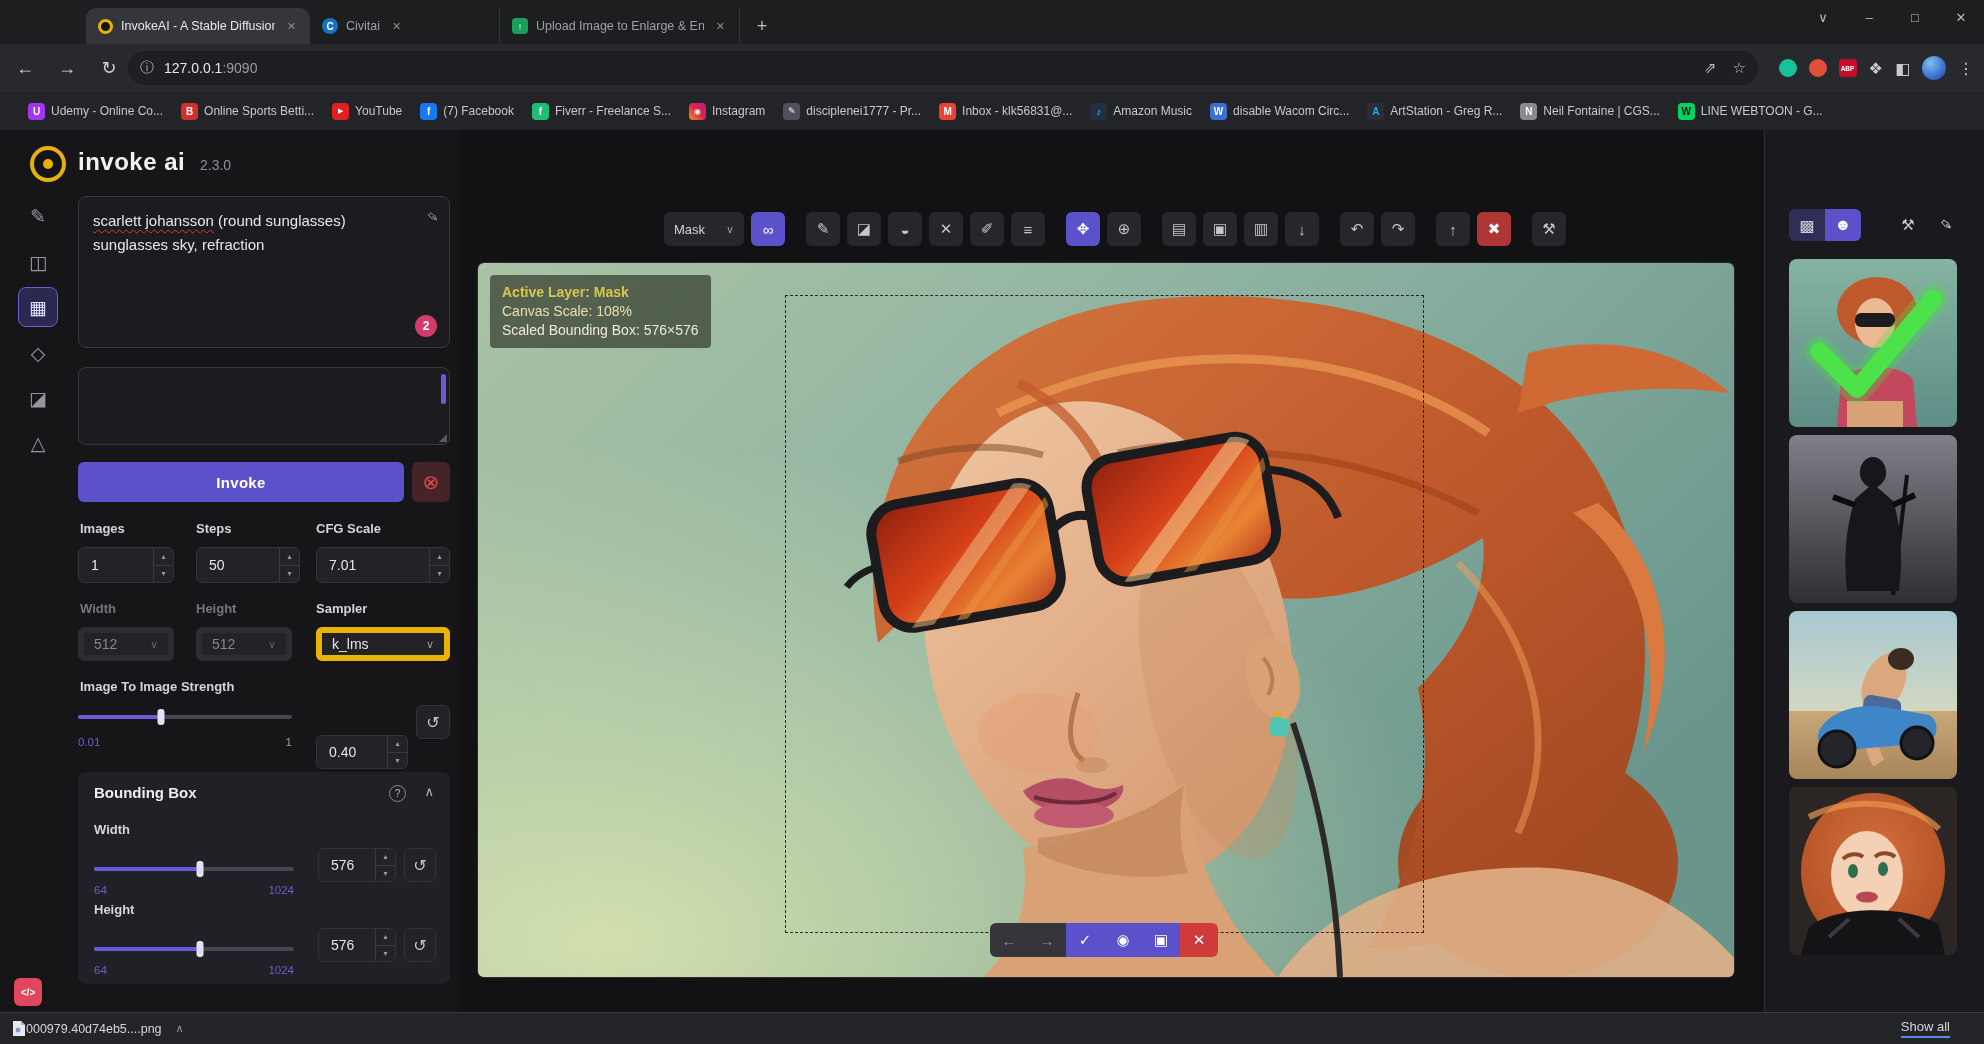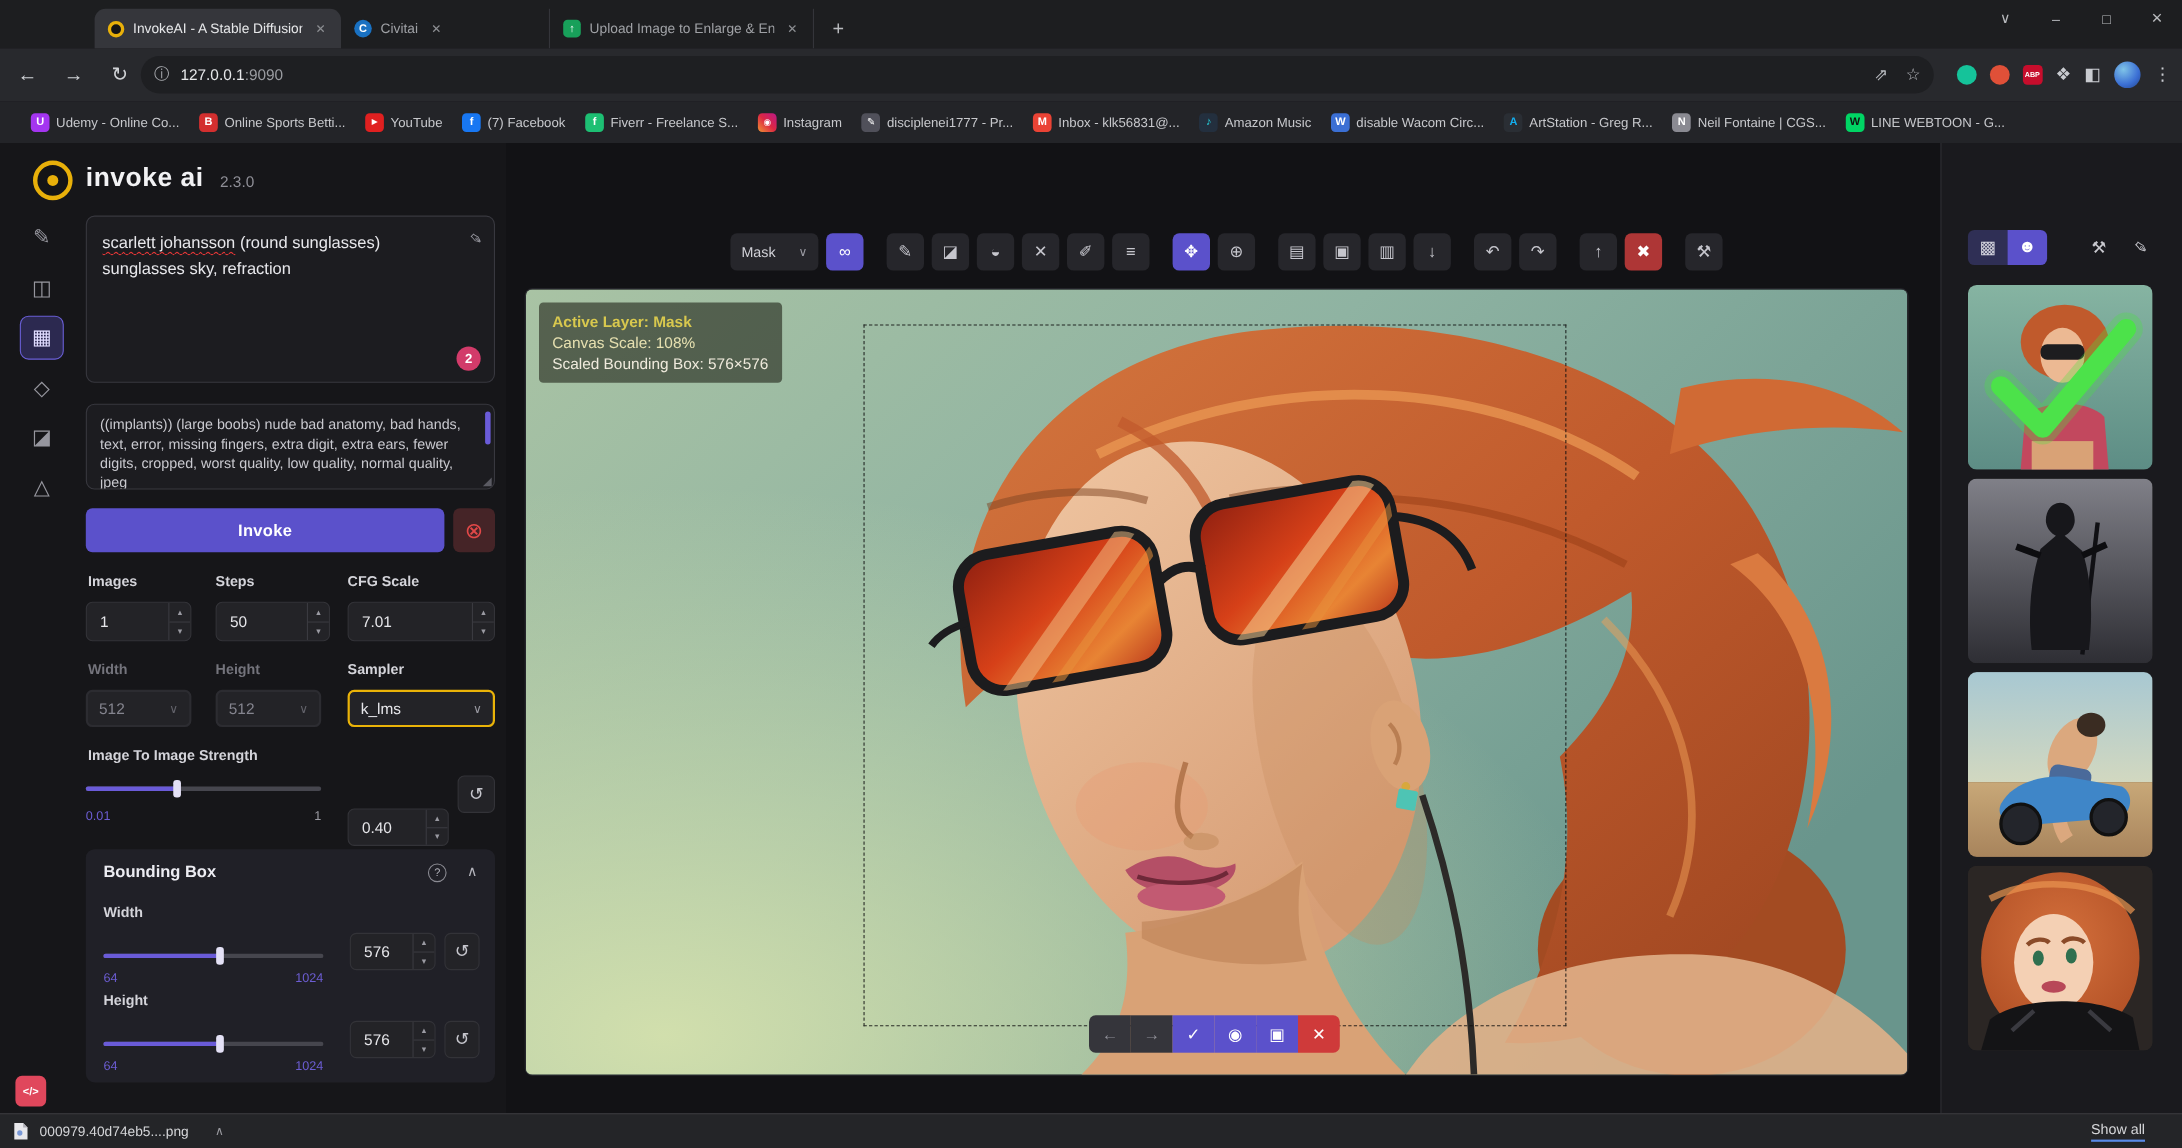--- a/index.html
+++ b/index.html
@@ -68,21 +68,21 @@
   .invoke-btn{position:absolute;left:0;top:332px;width:326px;height:40px;background:#5b51cb;border-radius:6px;color:#fff;font-size:15px;font-weight:bold;display:flex;align-items:center;justify-content:center;letter-spacing:.3px}
   .cancel-btn{position:absolute;left:334px;top:332px;width:38px;height:40px;background:#452427;border-radius:6px;display:flex;align-items:center;justify-content:center;color:#e24848;font-size:20px}
 
   .plabel{position:absolute;font-size:13px;font-weight:bold;color:#d4d4da}
   .plabel.dim{color:#74747c}
   .numin{position:absolute;height:36px;background:#232327;border:1px solid #333338;border-radius:6px;display:flex;align-items:stretch;overflow:hidden}
   .numval{flex:1;display:flex;align-items:center;padding-left:12px;color:#e6e6ea;font-size:14px}
   .steppers{width:20px;border-left:1px solid #3a3a40;display:flex;flex-direction:column}
   .steppers span{flex:1;display:flex;align-items:center;justify-content:center;color:#9a9aa2;font-size:8px}
   .steppers span:first-child{border-bottom:1px solid #3a3a40}
-  .selectin{position:absolute;height:34px;background:#232327;border:2px solid #eab308;border-radius:6px;display:flex;align-items:center;justify-content:space-between;padding:0 10px;font-size:14px;color:#e6e6ea}
+  .selectin{position:absolute;height:34px;background:#232327;border:6px solid #eab308;border-radius:6px;display:flex;align-items:center;justify-content:space-between;padding:0 10px;font-size:14px;color:#e6e6ea}
   .selectin .chev{color:#9a9aa2;font-size:11px}
   .selectin.dim{color:#85858f;border-color:#2c2c31}
   .selectin.dim .chev{color:#63636b}
 
   .slider{position:absolute;height:16px}
   .slider .track{position:absolute;left:0;right:0;top:7px;height:4px;background:#46464e;border-radius:2px}
   .slider .fill{position:absolute;left:0;top:0;height:4px;background:#6a5bd8;border-radius:2px}
   .slider .thumb{position:absolute;top:-6px;width:7px;height:16px;background:#e4e1f6;border-radius:3px;transform:translateX(-50%)}
   .minmax{position:absolute;font-size:11.5px}
   .minmax.purple{color:#6c5dd3}
@@ -125,21 +125,21 @@
   .segbtn.first{background:#2f2f55;border-radius:6px 0 0 6px}
   .segbtn.on{background:#5b51cb;border-radius:0 6px 6px 0;color:#fff}
   .gicon{position:absolute;top:80px;width:30px;height:30px;display:flex;align-items:center;justify-content:center;color:#c9c9cf;font-size:15px}
   .thumb{position:absolute;left:24px;width:168px;height:168px;border-radius:8px;overflow:hidden;background:#222}
   .thumb svg{display:block}
 
   .consolebtn{position:absolute;left:14px;top:848px;width:28px;height:28px;background:#e0475c;border-radius:6px;color:#fff;font-size:10px;font-weight:bold;display:flex;align-items:center;justify-content:center}
 
   
   .dlbar{position:absolute;left:0;top:1012px;width:1984px;height:32px;background:#242528;border-top:1px solid #3a3a3e;display:flex;align-items:center}
-  .dlchip{display:flex;align-items:center;gap:10px;margin-left:12px}
+  .dlchip{display:flex;align-items:center;margin-left:12px}
   .dlname{color:#d5d6d9;font-size:12.5px}
   .dlcaret{color:#9a9aa0;font-size:11px;margin-left:14px}
   .showall{position:absolute;right:34px;top:6px;color:#d5d6d9;font-size:13px;border-bottom:2px solid #5a8ae8;padding-bottom:2px}
   .dlclose{position:absolute;right:10px;top:8px;color:#9a9aa0;font-size:13px}
 </style>
 </head>
 <body>
 
 <div class="screen">
 
@@ -308,21 +308,20 @@
 
     <div class="panel">
 
       <div class="txtbox promptbox">
         <div><span class="misspell">scarlett johansson</span><span> (round sunglasses)</span><br><span>sunglasses sky, refraction</span></div>
         <span class="pin">✑</span>
         <div class="badge">2</div>
       </div>
 
       <div class="txtbox negbox">
-        <div>((implants)) (large boobs) nude bad anatomy, bad hands, text, error, missing fingers, extra digit, extra ears, fewer digits, cropped, worst quality, low quality, normal quality, jpeg</div>
         <div class="negscroll"></div>
         <div class="grip"></div>
       </div>
 
       <div class="invoke-btn">Invoke</div>
       <div class="cancel-btn">
           <span>⊗</span>
         </div>
 
       <div class="plabel" style="left:2px;top:391px">Images</div>

